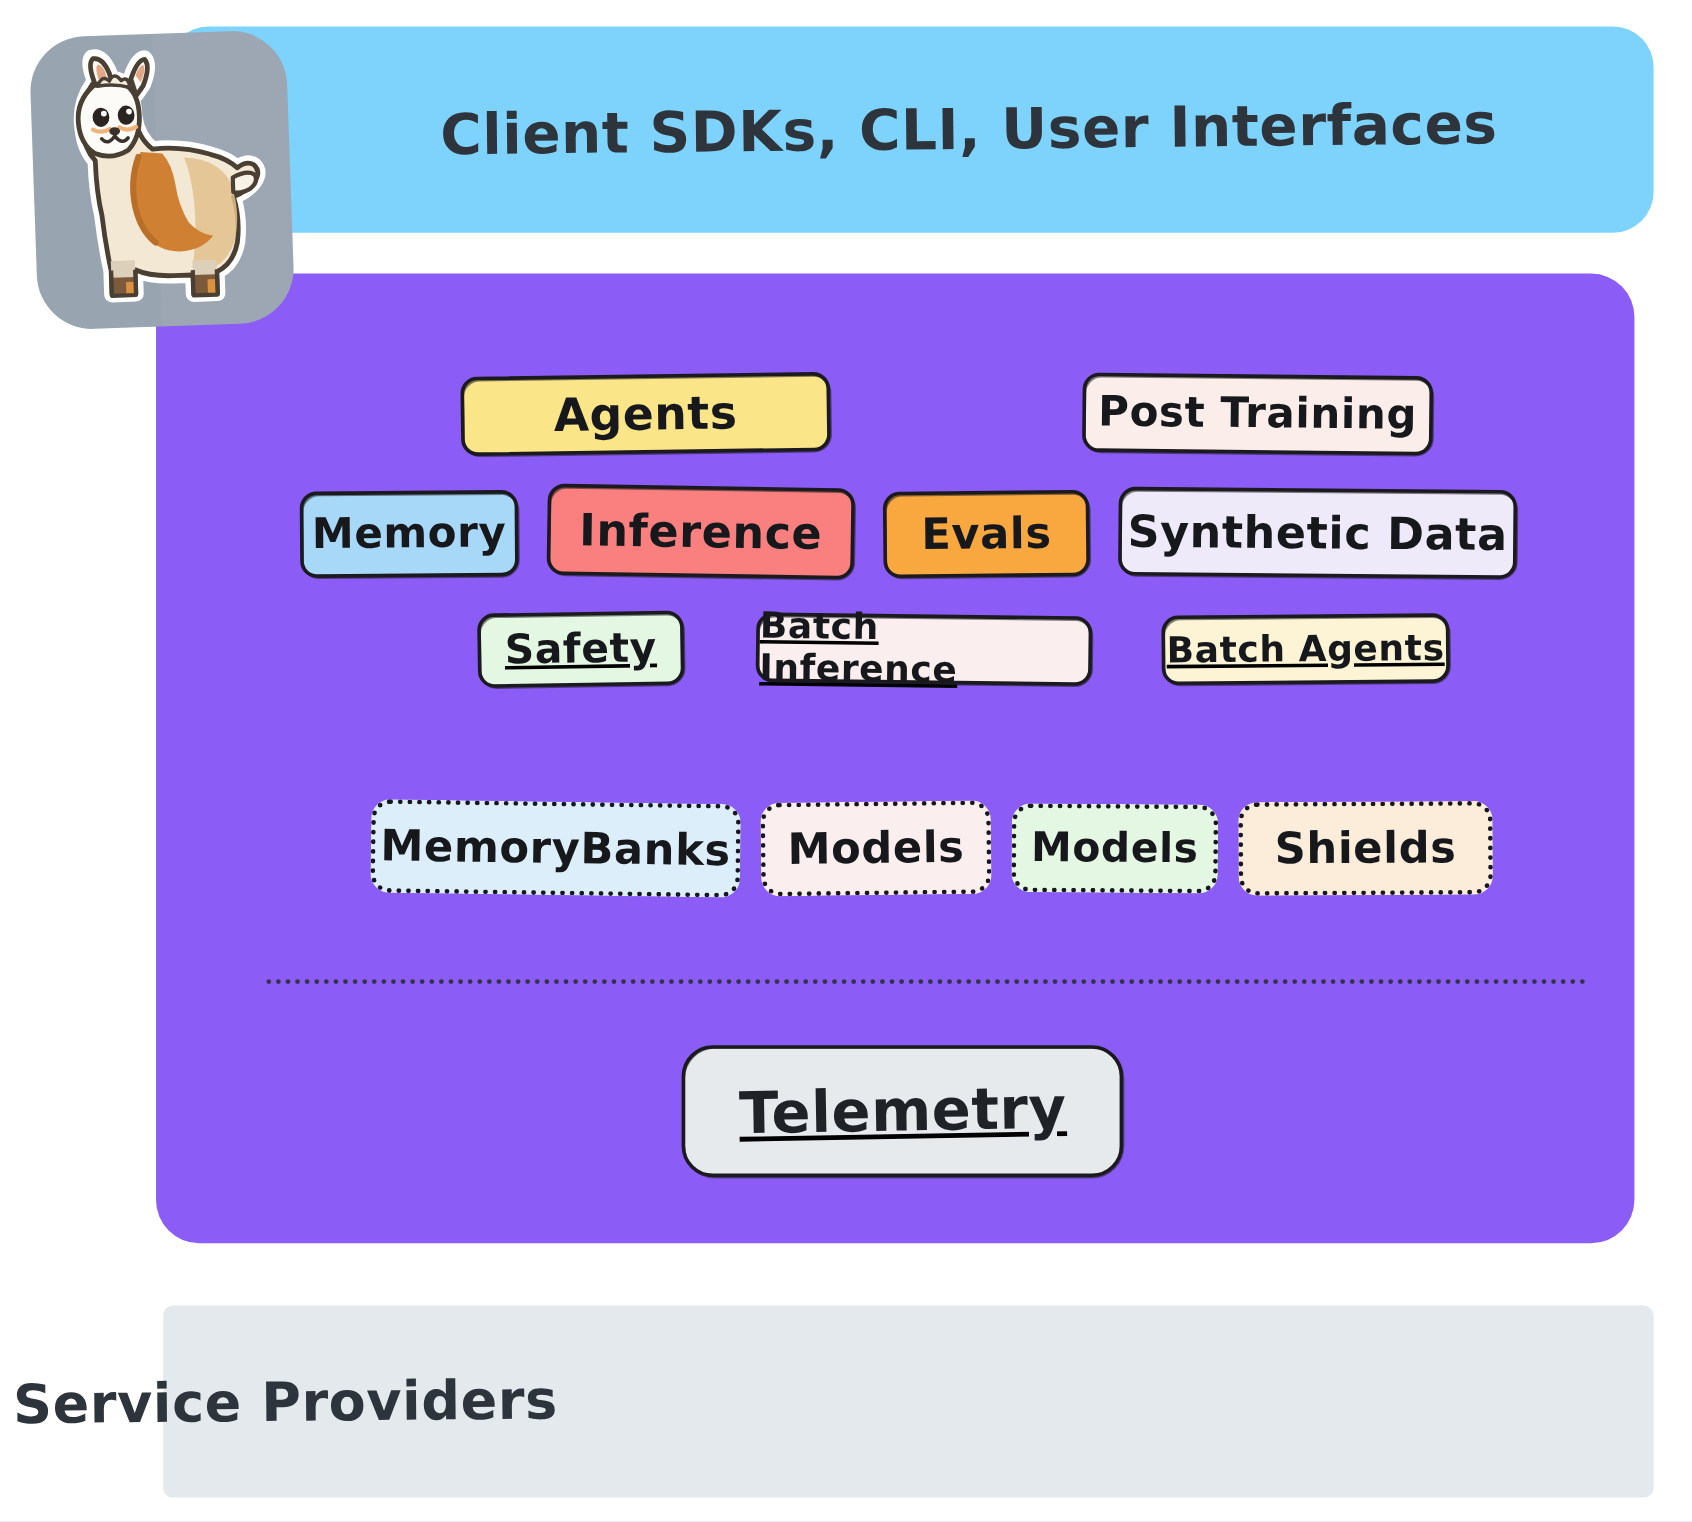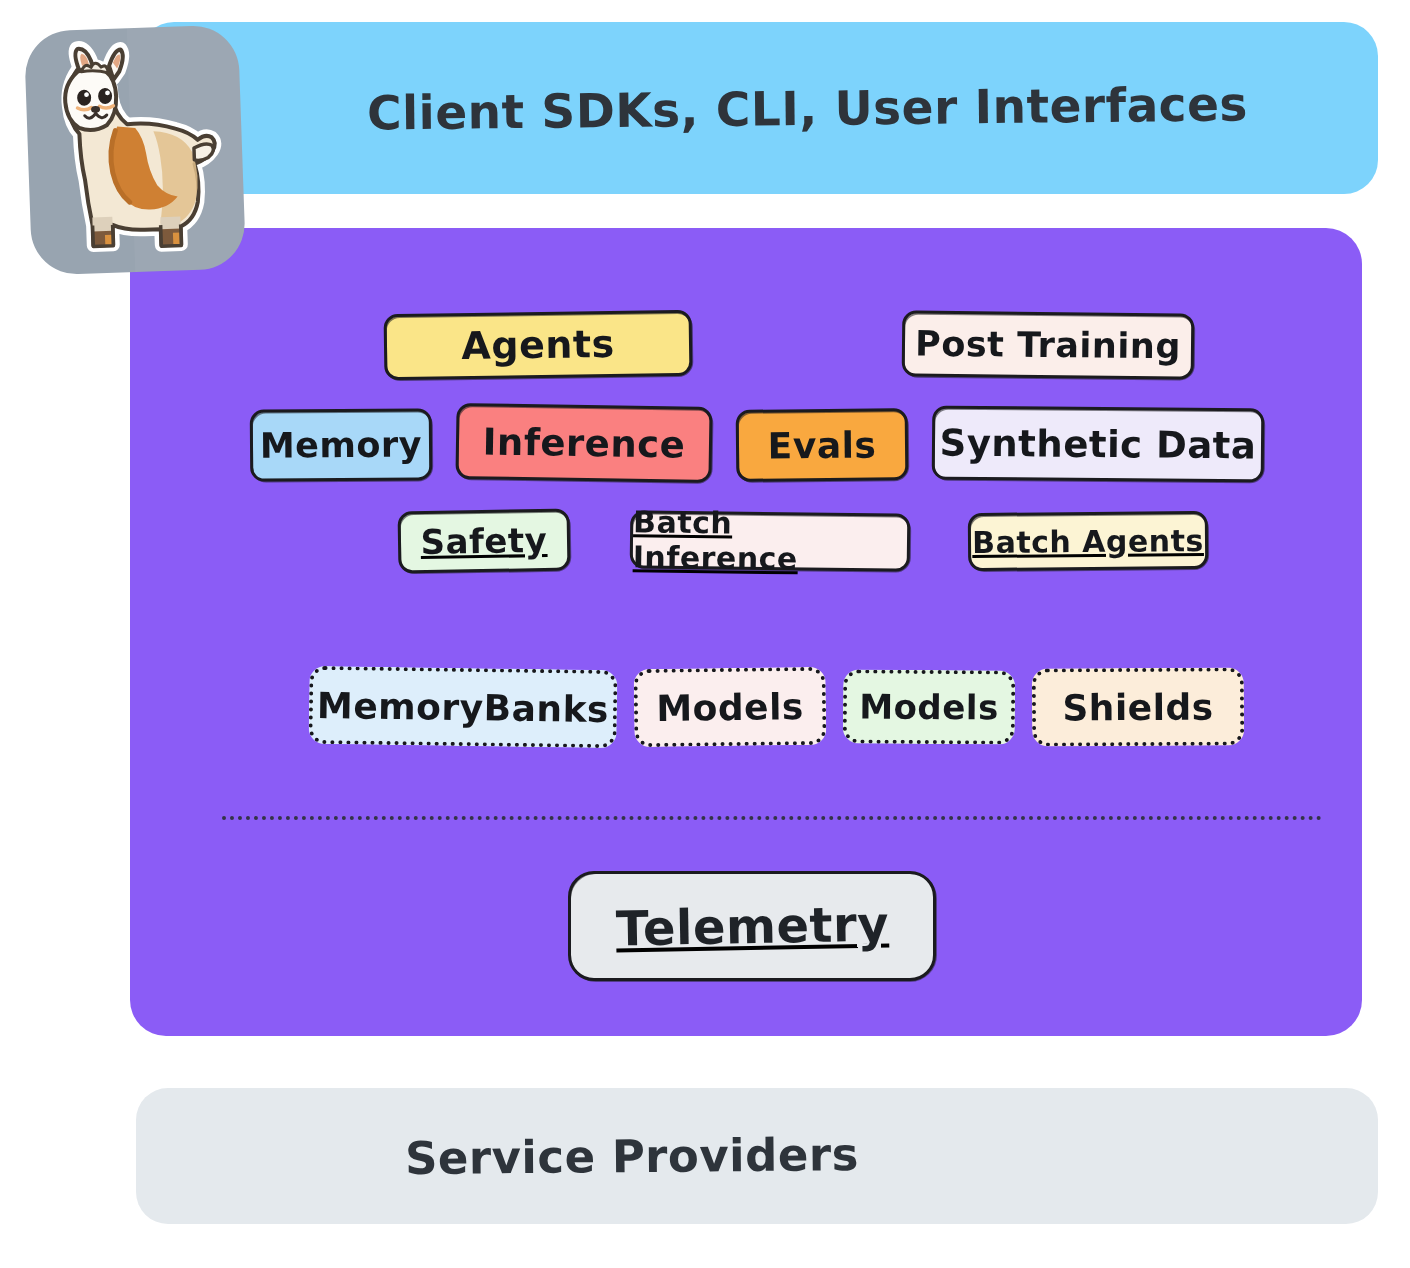--- a/index.html
+++ b/index.html
@@ -169,26 +169,26 @@
     z-index: 2;
     transform: rotate(-1deg);
   }
 
   
   #footer-panel {
     position: absolute;
     left: 136px;
     top: 1088px;
     width: 1242px;
-    height: 136px;
+    height: 160px;
     background: #e4e9ed;
-    border-radius: 32px;
+    border-radius: 8px;
     display: flex;
     align-items: center;
-    justify-content: center;
+    justify-content: flex-start;
   }
   #footer-title {
     font-size: 45px;
     color: #2e343b;
     transform: translateX(-125px) rotate(-0.5deg);
   }
 </style>
 </head>
 <body>
 

